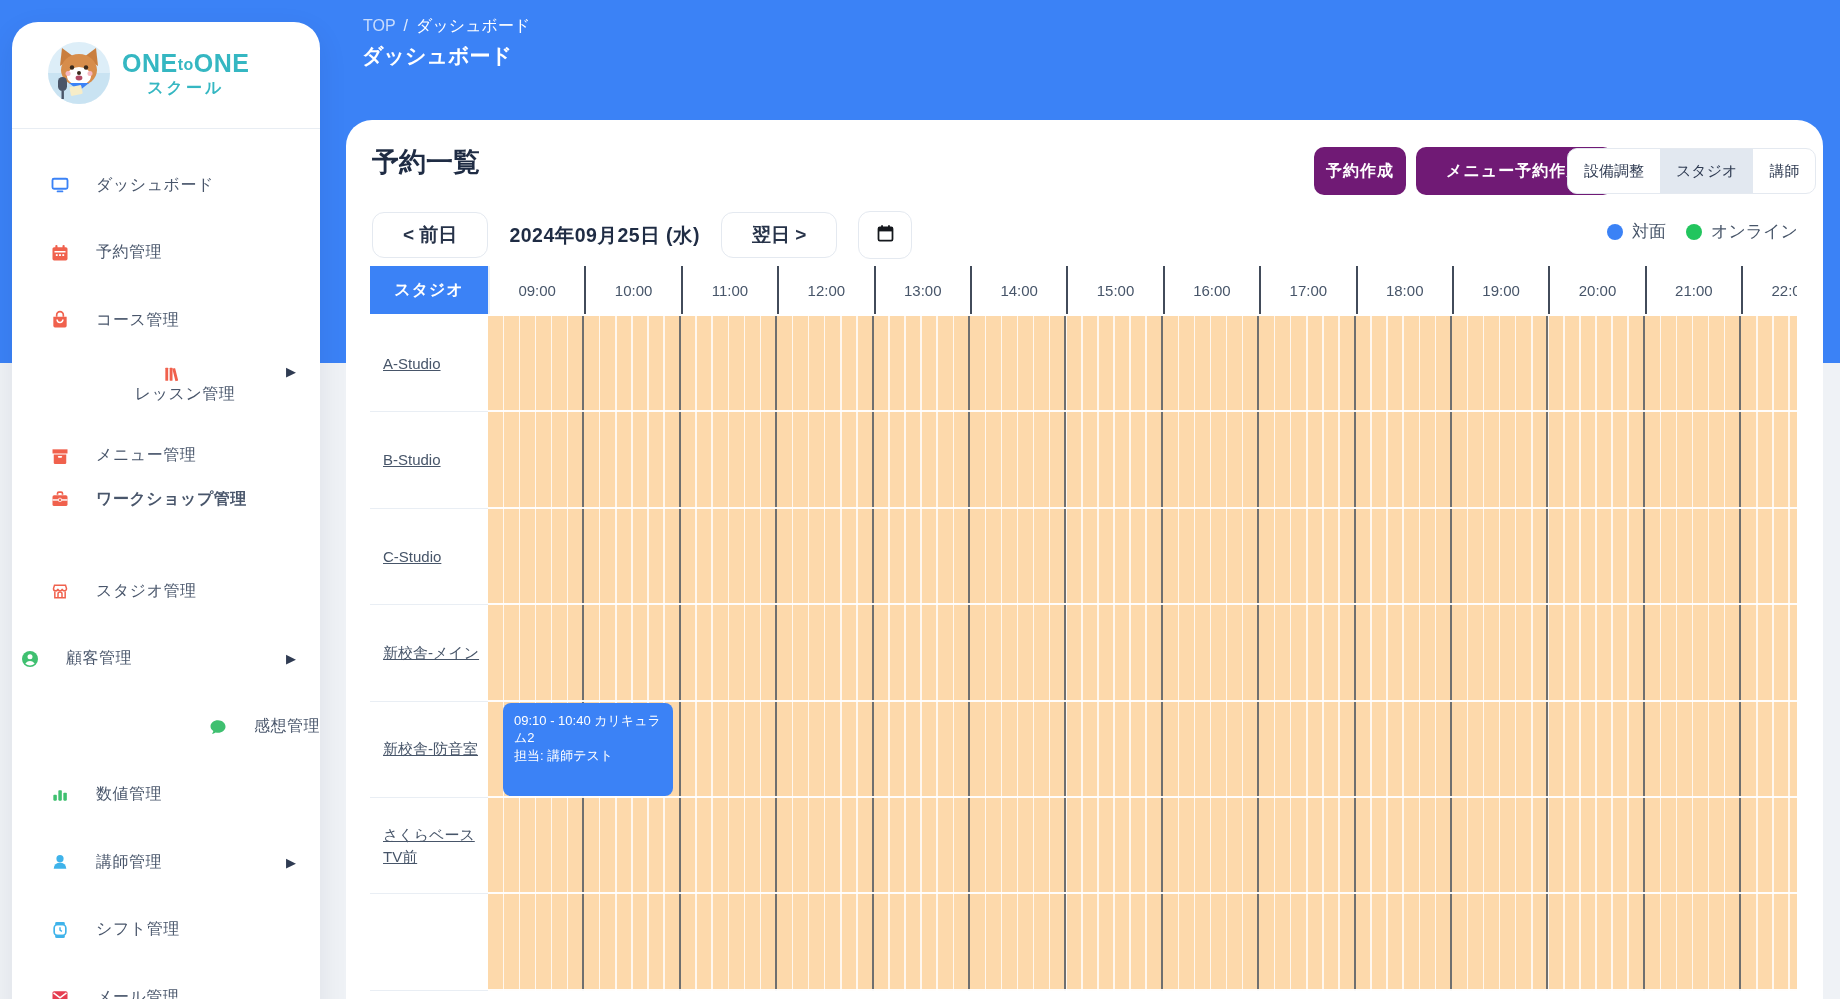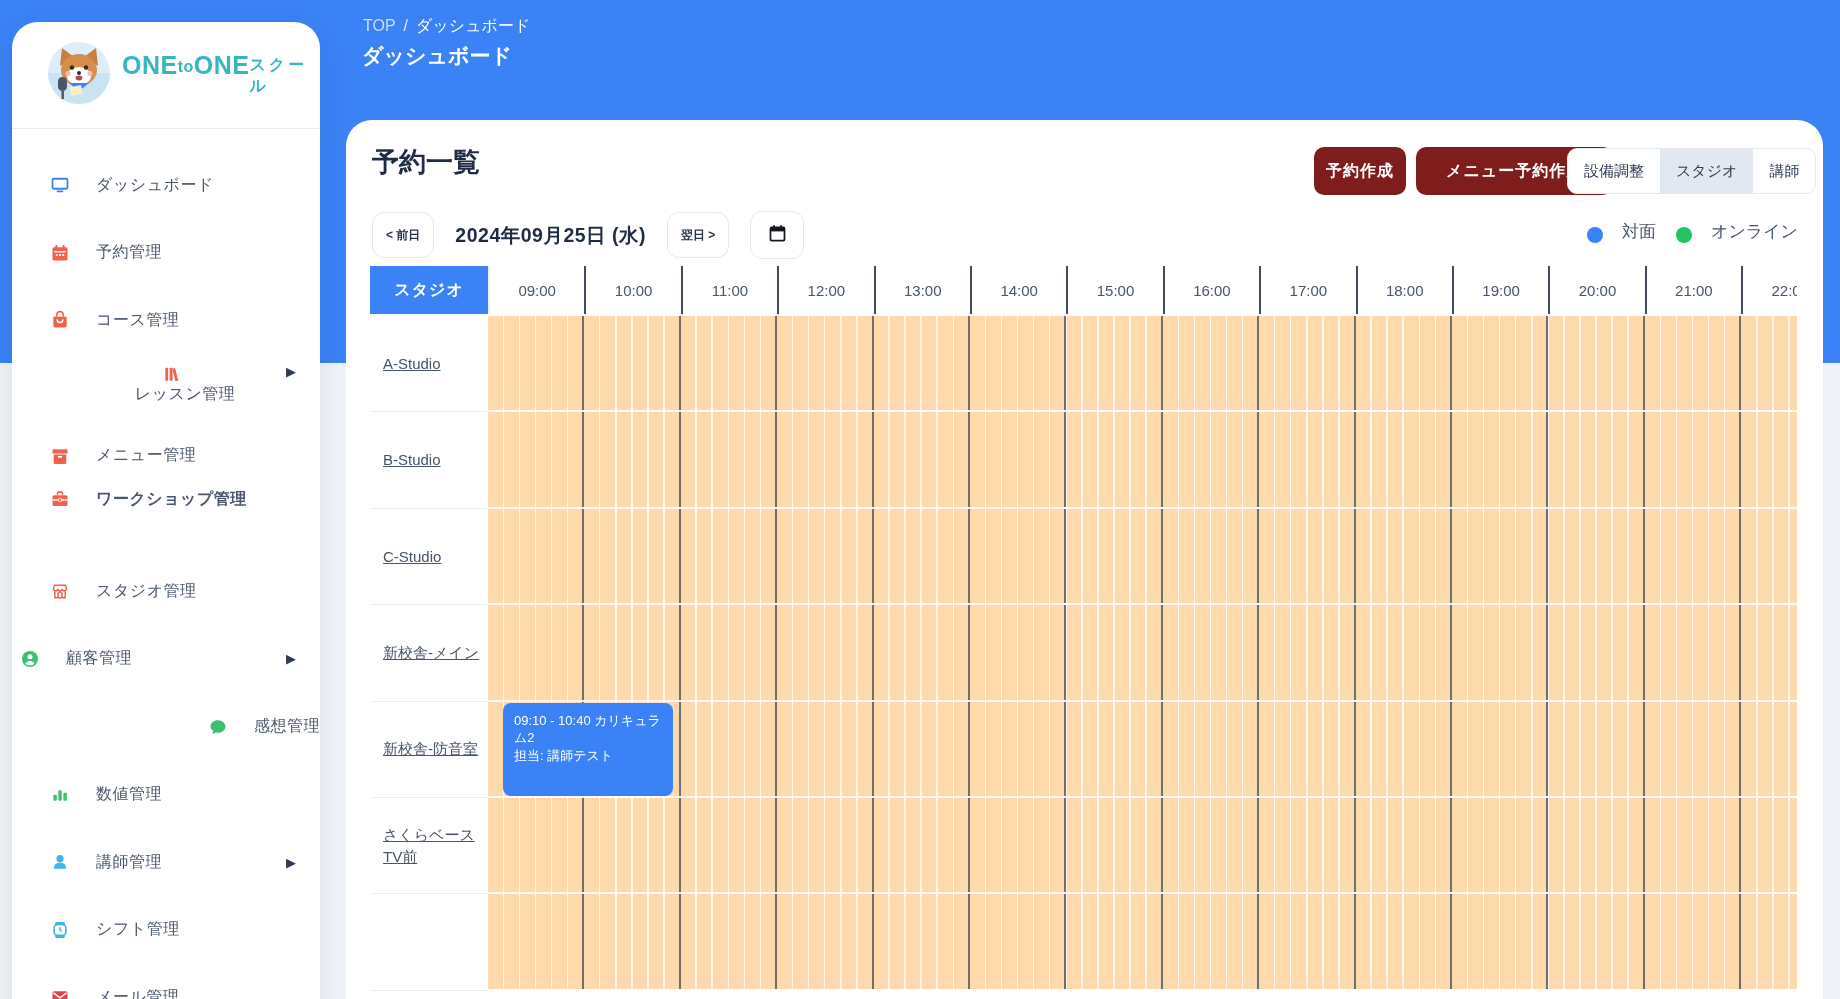--- a/index.html
+++ b/index.html
@@ -4,60 +4,60 @@
 <style>
   html,body{margin:0;padding:0;overflow:hidden}
   body{width:1840px;height:999px;position:relative;background:#eff2f6;
        font-family:"Liberation Sans","DejaVu Sans",sans-serif;color:#334155}
   .top-band{position:absolute;left:0;top:0;width:1840px;height:363px;background:#3b82f6}
 
   
   .sidebar{position:absolute;left:12px;top:22px;width:308px;height:1100px;background:#fff;
            border-radius:26px;box-shadow:0 10px 30px rgba(15,23,42,.08)}
   .logo{position:absolute;left:34px;top:18px;height:70px;display:flex;align-items:center;cursor:pointer}
-  .logo-text{display:flex;flex-direction:row;margin-left:10px}
+  .logo-text{display:flex;flex-direction:column;align-items:center;margin-left:10px}
   .logo-title{color:#35b7c2;font-weight:bold;font-size:25px;letter-spacing:.5px;line-height:1}
   .logo-title .to{font-size:16px;position:relative;top:-2px}
   .logo-sub{color:#35b7c2;font-weight:bold;font-size:16px;letter-spacing:3px;margin-top:2px}
   .side-divider{position:absolute;left:0;top:106px;width:100%;border-top:1px solid #e8edf3}
   #side-menu{position:absolute;left:0;top:0;width:100%;height:100%}
   .side-item{position:absolute;left:0;width:100%;height:48px;display:flex;align-items:center;
              padding-left:38px;box-sizing:border-box;cursor:pointer}
   .side-icon{width:20px;height:20px;margin-right:26px;flex:none;display:inline-flex}
   .side-label{font-size:16px;color:#49566b;letter-spacing:.5px}
   .side-arrow{position:absolute;left:274px;color:#2f3b52;font-size:13px}
 
   
   .breadcrumb{position:absolute;left:363px;top:16px;font-size:16px;color:rgba(255,255,255,.72)}
   .breadcrumb .crumb-sep{margin:0 8px;color:rgba(255,255,255,.85)}
   .breadcrumb .current{color:#fff}
   .page-title{position:absolute;left:362px;top:42px;font-size:21px;font-weight:bold;color:#fff}
 
   
   .main-card{position:absolute;left:346px;top:120px;width:1477px;height:980px;background:#fff;border-radius:26px}
   .card-title{position:absolute;left:26px;top:24px;font-size:27px;font-weight:bold;color:#1f2c44}
-  .btn-blue{position:absolute;top:27px;height:48px;background:#7f1d1d;color:#fff;border:none;
+  .btn-blue{position:absolute;top:27px;height:48px;background:#701a75;color:#fff;border:none;
             border-radius:10px;font-size:16px;font-weight:bold;letter-spacing:1px;cursor:pointer;
             font-family:inherit}
   #btn-create{left:968px;padding:0 12px}
   #btn-menu-create{left:1070px;padding:0 30px}
   .tabs{position:absolute;left:1221px;top:28px;height:46px;display:flex;border:1px solid #e4e9f0;
         border-radius:10px;overflow:hidden;background:#fff;box-sizing:border-box}
   .tab{padding:0 16px;line-height:44px;font-size:15px;color:#2f3b52;cursor:pointer;white-space:nowrap}
   .tab.selected{background:#e2e8f0}
 
   .date-row{position:absolute;left:26px;top:92px;height:46px;display:flex;align-items:center;gap:21px}
-  .nav-btn{height:46px;padding:0 13px;background:#fff;border:1px solid #e4e9f0;border-radius:12px;
-           font-size:12px;font-weight:600;color:#273349;cursor:pointer;font-family:inherit}
+  .nav-btn{height:46px;padding:0 30px;background:#fff;border:1px solid #e4e9f0;border-radius:12px;
+           font-size:19px;font-weight:600;color:#273349;cursor:pointer;font-family:inherit}
   .date-label{font-size:19.5px;font-weight:bold;color:#1f2c44;letter-spacing:.5px}
   .date-input{width:52px;height:46px;background:#fff;border:1px solid #e4e9f0;border-radius:12px;
               display:flex;align-items:center;justify-content:center;cursor:pointer}
 
   .legend{position:absolute;right:25px;top:100px;display:flex;align-items:center;gap:20px}
-  .legend-item{display:flex;align-items:flex-end;gap:19px;font-size:17px;color:#475569}
+  .legend-item{display:flex;align-items:center;gap:9px;font-size:17px;color:#475569}
   .dot{width:16px;height:16px;border-radius:50%;flex:none}
 
   
   .grid{position:absolute;left:24px;top:146px;width:1427px;overflow:hidden}
   .grid-header{display:flex;height:48px;margin-bottom:2px}
   .corner{width:118px;flex:none;background:#3b82f6;color:#fff;font-weight:bold;font-size:16px;
           display:flex;align-items:center;justify-content:center;letter-spacing:1px}
   .time-cell{width:96.4px;flex:none;display:flex;align-items:center;justify-content:center;
              font-size:15px;color:#475569;background:#fff;border-left:2px solid #424b5a;
              box-sizing:border-box}

